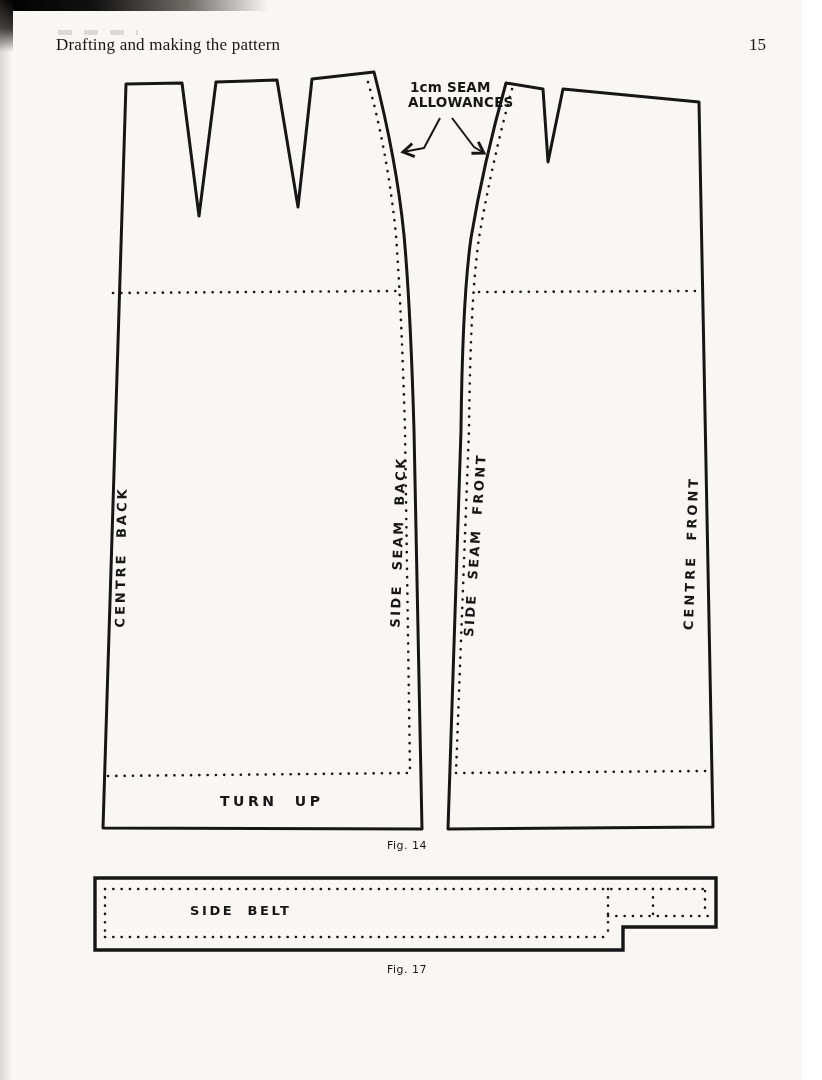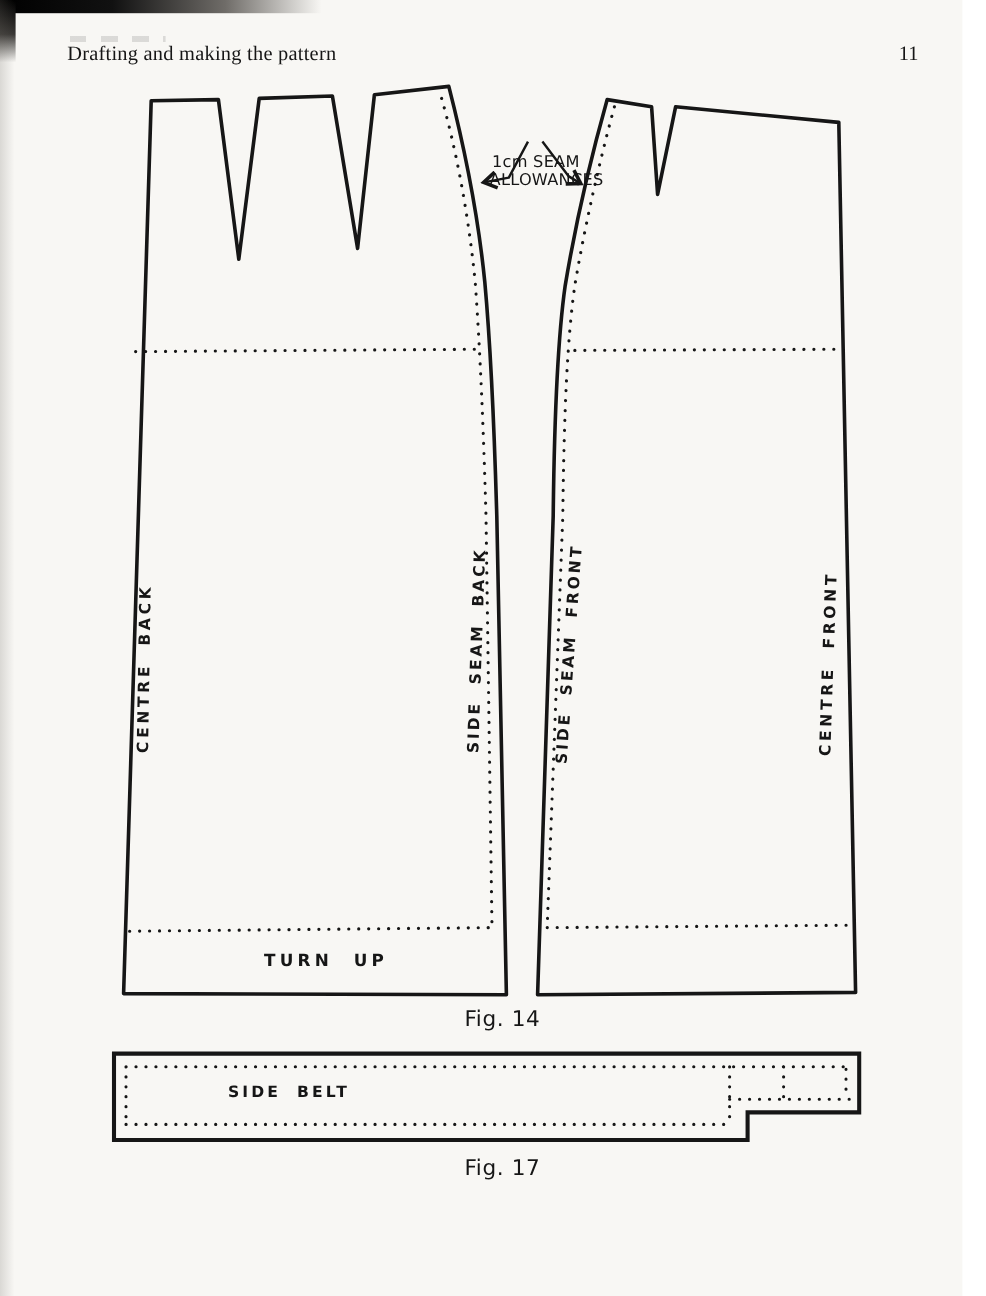--- a/index.html
+++ b/index.html
@@ -10,35 +10,35 @@
     background: var(--paper); overflow:hidden;
   }
   .serif { font-family:"Liberation Serif", serif; }
   .sans  { font-family:"DejaVu Sans", "Liberation Sans", sans-serif; }
 
   .abs { position:absolute; color:var(--ink); }
 
   .header-title { left:56px; top:35px; font-size:17px; letter-spacing:0.2px; }
   .page-number  { left:749px; top:35px; font-size:17px; }
 
-  .seam-note { left:408px; top:80px; font-weight:400; font-size:13.5px; line-height:15px; letter-spacing:0.2px;margin-top:48px; }
+  .seam-note { left:408px; top:80px; font-weight:700; font-size:13.5px; line-height:15px; letter-spacing:0.2px; }
   .seam-note .l1 { padding-left:2px; }
 
   .vlabel {
     position:absolute; color:var(--ink);
     font-size:13px; font-weight:600; letter-spacing:3px; word-spacing:7px;
     white-space:nowrap; transform-origin:center;
   }
   .lbl-centre-back     { left:121px; top:557px; transform:translate(-50%,-50%) rotate(-89deg); }
   .lbl-side-seam-back  { left:398px; top:542px; transform:translate(-50%,-50%) rotate(-88deg); letter-spacing:2.4px; }
   .lbl-side-seam-front { left:475px; top:545px; transform:translate(-50%,-50%) rotate(-86deg); letter-spacing:2.4px; }
   .lbl-centre-front    { left:691px; top:553px; transform:translate(-50%,-50%) rotate(-88deg); }
 
   .turn-up   { left:220px; top:793px; font-size:14px; font-weight:600; letter-spacing:3.5px; word-spacing:9px; }
-  .fig-cap   { font-size:18px; font-weight:500; letter-spacing:0.5px; }
+  .fig-cap   { font-size:11px; font-weight:500; letter-spacing:0.5px; }
   .fig14     { left:387px; top:839px; }
   .fig15     { left:387px; top:963px; }
   .waist-belt-label { left:190px; top:903px; font-size:13px; font-weight:600; letter-spacing:2.6px; word-spacing:6px; }
 
   .footer-caption { left:57px; top:1014px; font-size:15.5px; font-weight:700; letter-spacing:0.2px; word-spacing:2px; }
 
   svg.fig { position:absolute; left:0; top:0; }
   .outline { fill:none; stroke:var(--ink); stroke-width:3; stroke-linejoin:round; stroke-linecap:round; }
   .belt-outline { fill:none; stroke:var(--ink); stroke-width:3.4; stroke-linejoin:miter; }
   .dotted { fill:none; stroke:var(--ink); stroke-width:2.6; stroke-dasharray:0.1 8.2; stroke-linecap:round; }
@@ -66,21 +66,21 @@
 <body>
 
 <div class="page">
 
   <div class="abs scan-top-bar"></div>
   <div class="abs scan-top-corner"></div>
   <div class="abs scan-left-edge"></div>
   <div class="abs scan-noise"></div>
 
   <div class="abs serif header-title">Drafting and making the pattern</div>
-  <div class="abs serif page-number">11</div>
+  <div class="abs serif page-number">15</div>
 
   <svg class="fig" width="822" height="1080" viewBox="0 0 822 1080">
     <defs>
       <marker id="ah" viewBox="0 0 12 12" refX="10" refY="6" markerWidth="8" markerHeight="8" orient="auto">
         <path class="arrowhead" d="M2,1 L10,6 L2,11"></path>
       </marker>
     </defs>
 
     <path class="outline" d="M126,84 L182,83 L199,216 L216,82 L277,80 L298,207 L312,79 Q348,75 374,72
          C385,115 398,175 404,235 C409,290 412,360 414,430 L422,829 L103,828 Z"></path>

